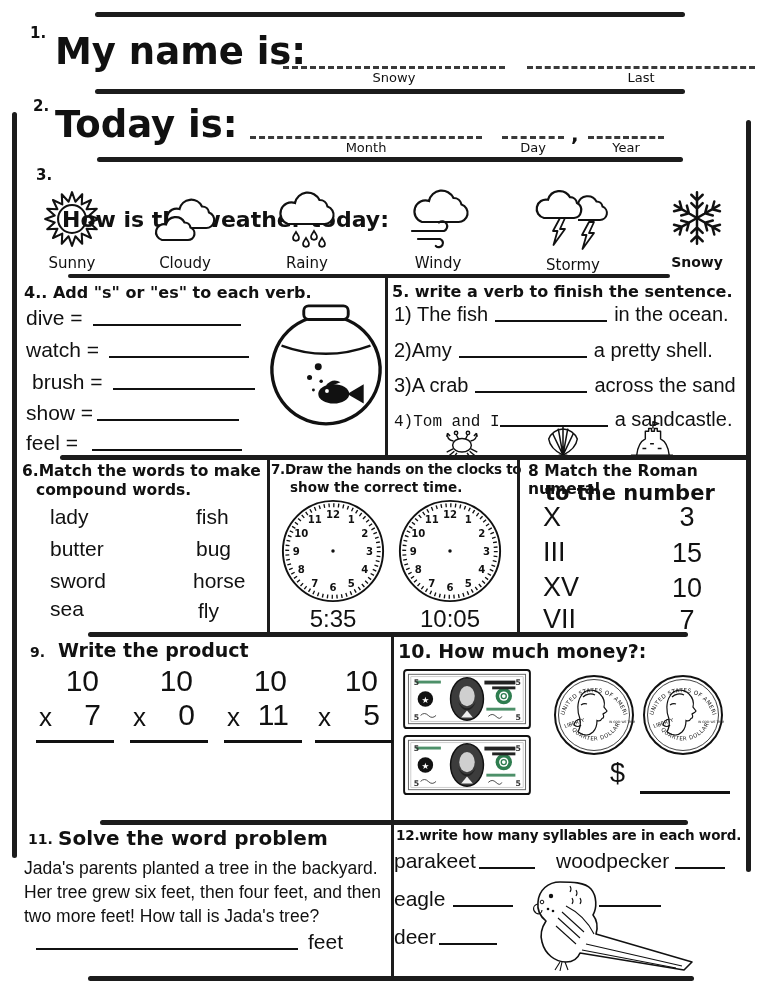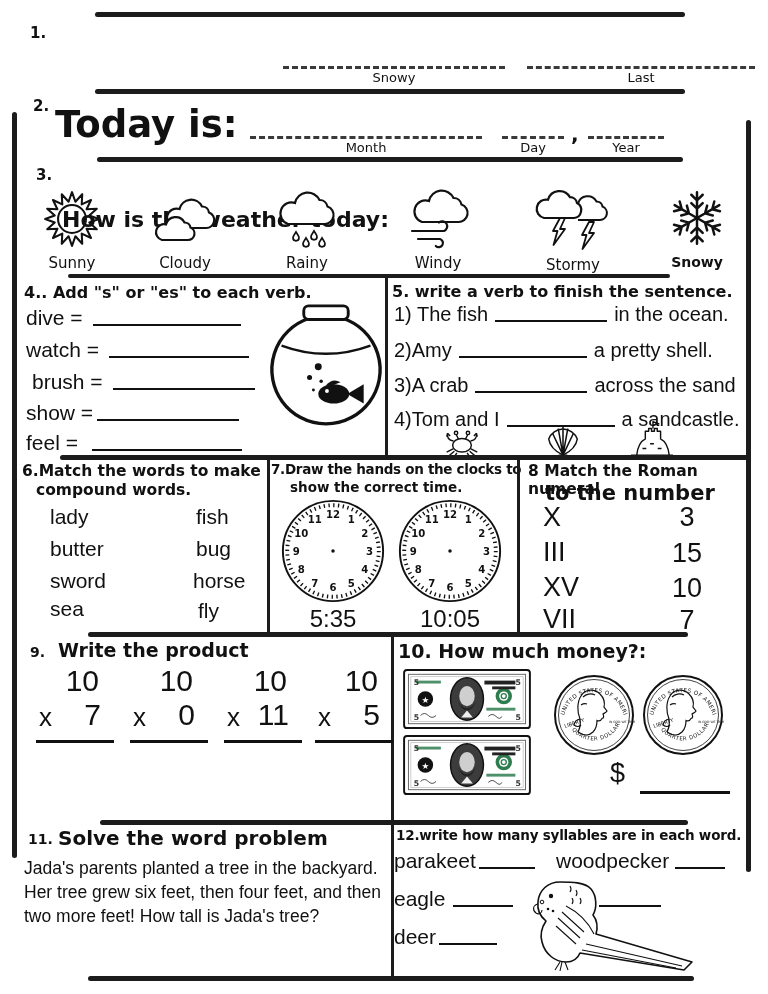--- a/index.html
+++ b/index.html
@@ -39,20 +39,21 @@
   <div class="rule" style="left:88px;top:976px;width:606px;"></div>
   <div class="vline" style="left:12px;top:112px;width:5px;height:746px;border-radius:3px;"></div>
   <div class="vline" style="left:746px;top:120px;width:5px;height:752px;border-radius:3px;"></div>
   <div class="vline" style="left:385px;top:278px;width:3px;height:177px;"></div>
   <div class="vline" style="left:267px;top:459px;width:3px;height:173px;"></div>
   <div class="vline" style="left:517px;top:459px;width:3px;height:173px;"></div>
   <div class="vline" style="left:391px;top:636px;width:3px;height:184px;"></div>
   <div class="vline" style="left:391px;top:824px;width:3px;height:152px;"></div>
 
   <div class="abs secnum" style="left:30px;top:24px;">1.</div>
+  <div class="abs hand" style="left:55px;top:30px;font-size:37px;">My name is:</div>
   <div class="abs" style="left:283px;top:46px;width:222px;">
     <div class="dash"></div>
     <div class="sublabel">Snowy</div>
   </div>
   <div class="abs" style="left:527px;top:46px;width:228px;">
     <div class="dash"></div>
     <div class="sublabel">Last</div>
   </div>
 
   <div class="abs secnum" style="left:33px;top:97px;">2.</div>
@@ -187,21 +188,21 @@
       <span style="font-size:20px;margin-right:7px;">2)Amy</span>
       <span class="blank" style="width:128px;"></span>
       <span style="font-size:20px;margin-left:7px;">a pretty shell.</span>
     </div>
   <div class="abs row" style="left:394px;top:374px;">
       <span style="font-size:20px;margin-right:7px;">3)A crab</span>
       <span class="blank" style="width:112px;"></span>
       <span style="font-size:20px;margin-left:7px;">across the sand</span>
     </div>
   <div class="abs row" style="left:394px;top:408px;">
-      <span style="font-size:20px;margin-right:7px;">4)Tom and I</span>
+      <span style="font-size:16px;font-family:Liberation Mono, monospace;">4)Tom and I</span>
       <span class="blank" style="width:108px;"></span>
       <span style="font-size:20px;margin-left:7px;">a sandcastle.</span>
     </div>
 
   <svg class="abs" style="left:438px;top:424px;" width="48" height="34" viewBox="0 0 48 40">
     <g fill="none" stroke="#111" stroke-width="1.7">
       <ellipse cx="24" cy="25" rx="11" ry="8"></ellipse>
       <path d="M20,18 L17,12 M28,18 L31,12"></path>
       <circle cx="17" cy="10.5" r="2"></circle>
         <circle cx="31" cy="10.5" r="2"></circle>
@@ -424,20 +425,24 @@
       <path d="M27,45 q-5,1 -6,6 q4,3 7,0"></path>
     </g>
   </svg>
 
   <div class="abs" style="left:610px;top:758px;font-size:27px;">$</div>
   <span class="blank abs" style="left:640px;top:788px;width:90px;border-bottom-width:3px;"></span>
 
   <div class="abs secnum" style="left:28px;top:831px;font-size:14px;">11.</div>
   <div class="abs hand" style="left:58px;top:826px;font-size:20px;">Solve the word problem</div>
   <div class="abs" style="left:24px;top:856px;width:360px;font-size:17.5px;line-height:1.38;">Jada's parents planted a tree in the backyard. Her tree grew six feet, then four feet, and then two more feet! How tall is Jada's tree?</div>
+  <div class="abs row" style="left:36px;top:930px;">
+    <span class="blank" style="width:262px;"></span>
+    <span style="font-size:21px;margin-left:10px;">feet</span>
+  </div>
 
   <div class="abs hand" style="left:396px;top:827px;font-size:13.5px;letter-spacing:-0.2px;"><span>12.</span><span>write how many syllables are in each word.</span></div>
   <div class="abs row z2" style="left:394px;top:849px;">
       <span class="wword">parakeet</span>
       <span class="blank" style="width:56px;margin-left:3px;"></span>
     </div>
   <div class="abs row z2" style="left:556px;top:849px;">
       <span class="wword">woodpecker</span>
       <span class="blank" style="width:50px;margin-left:6px;"></span>
     </div>

